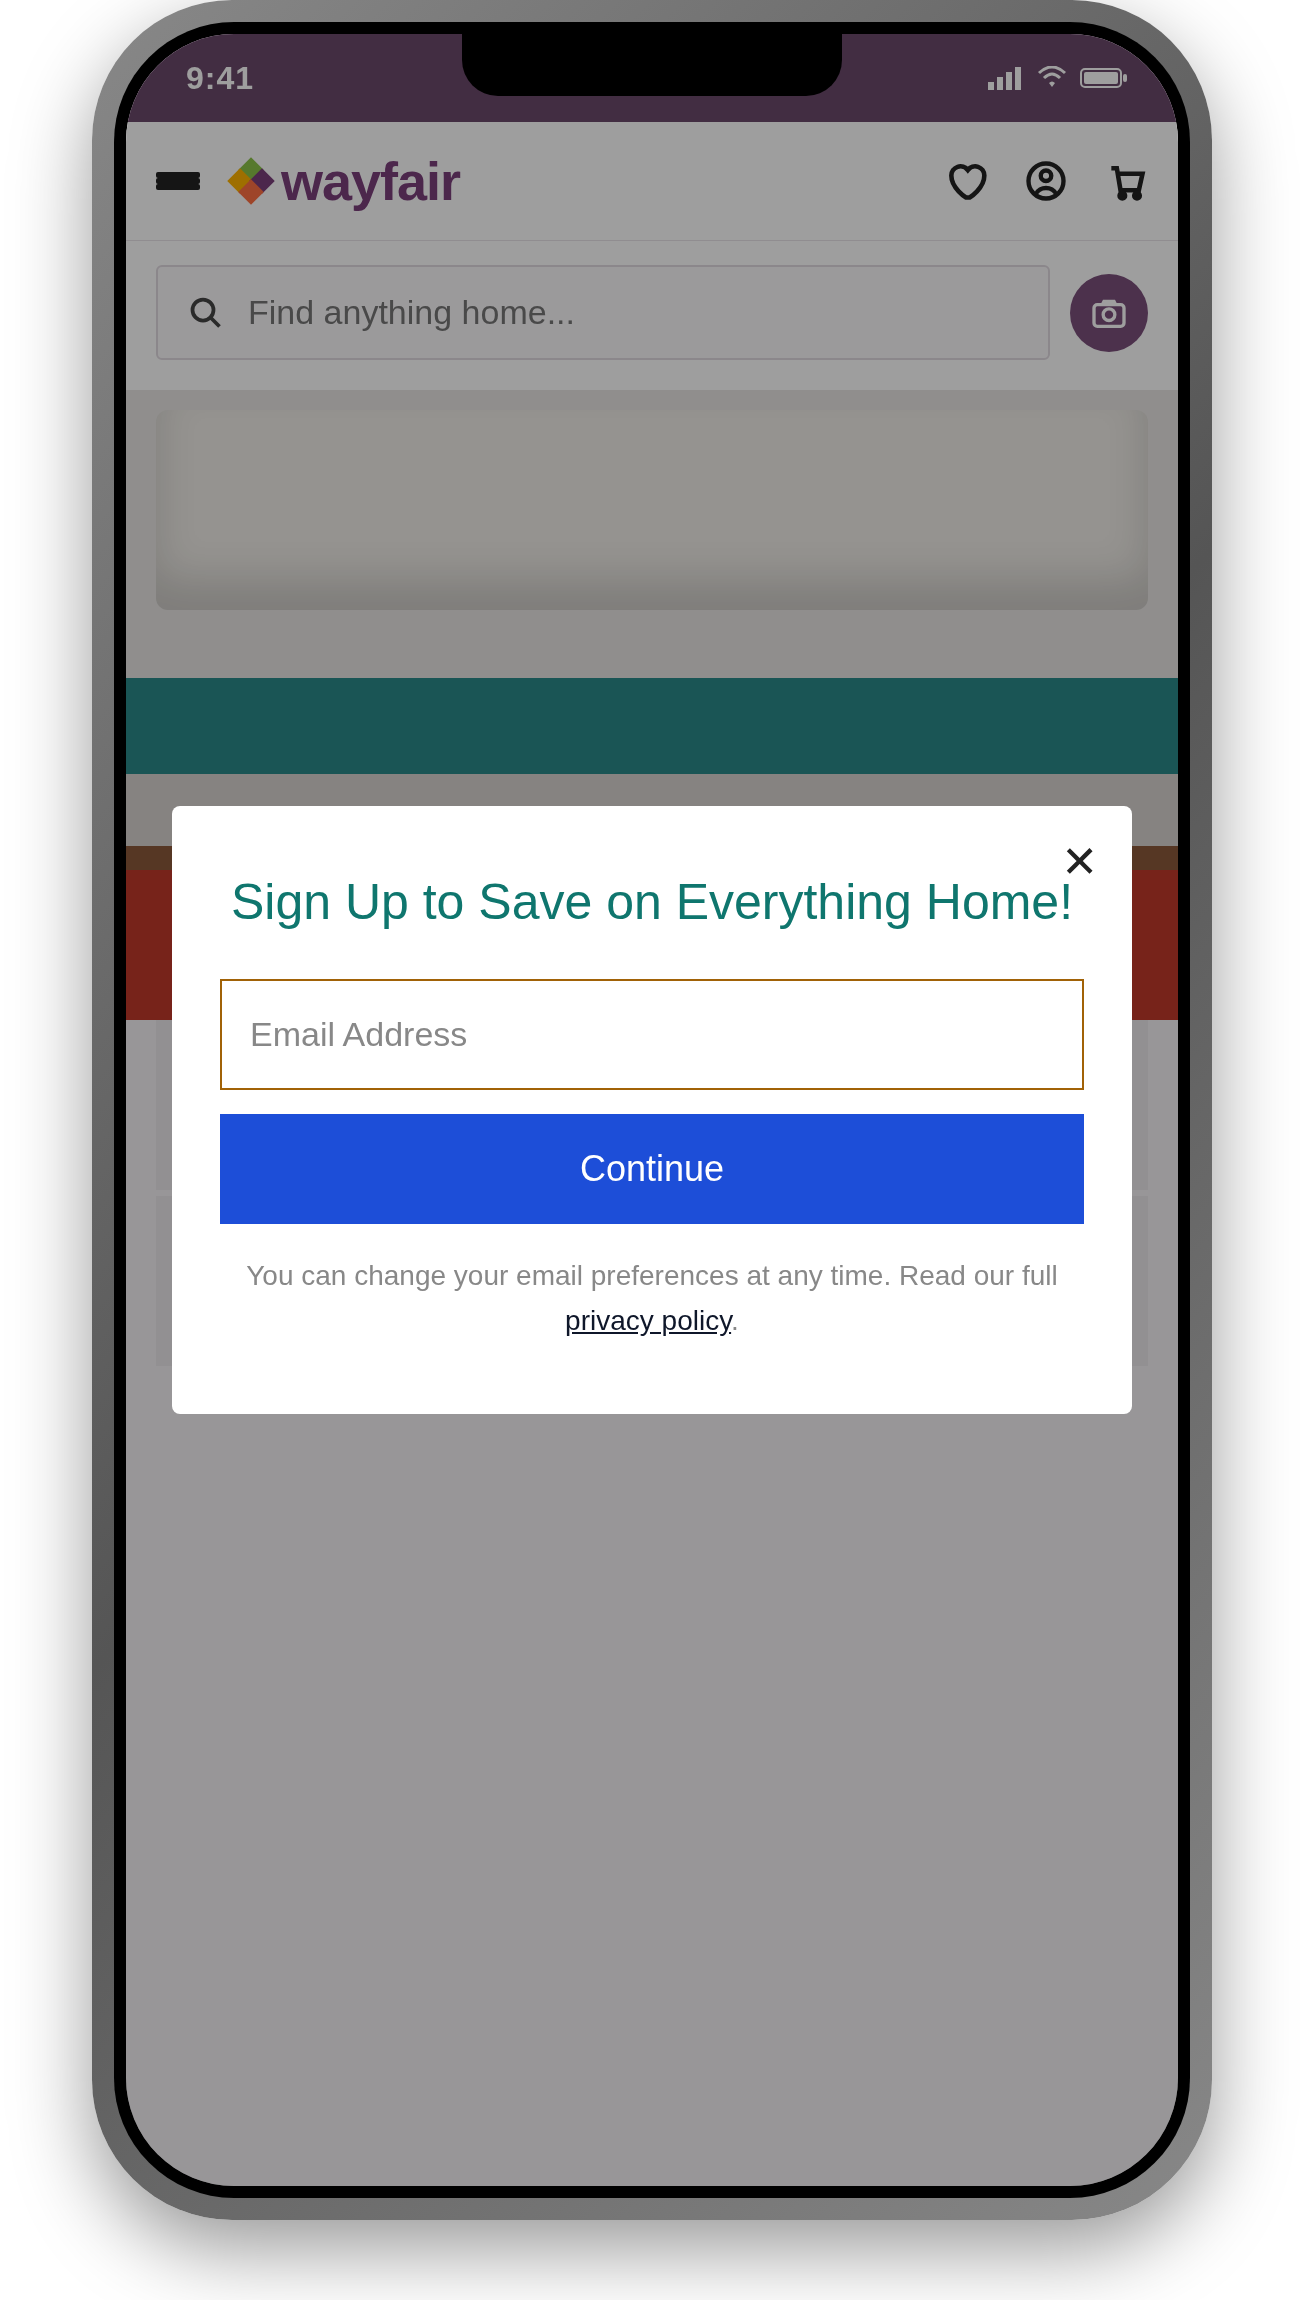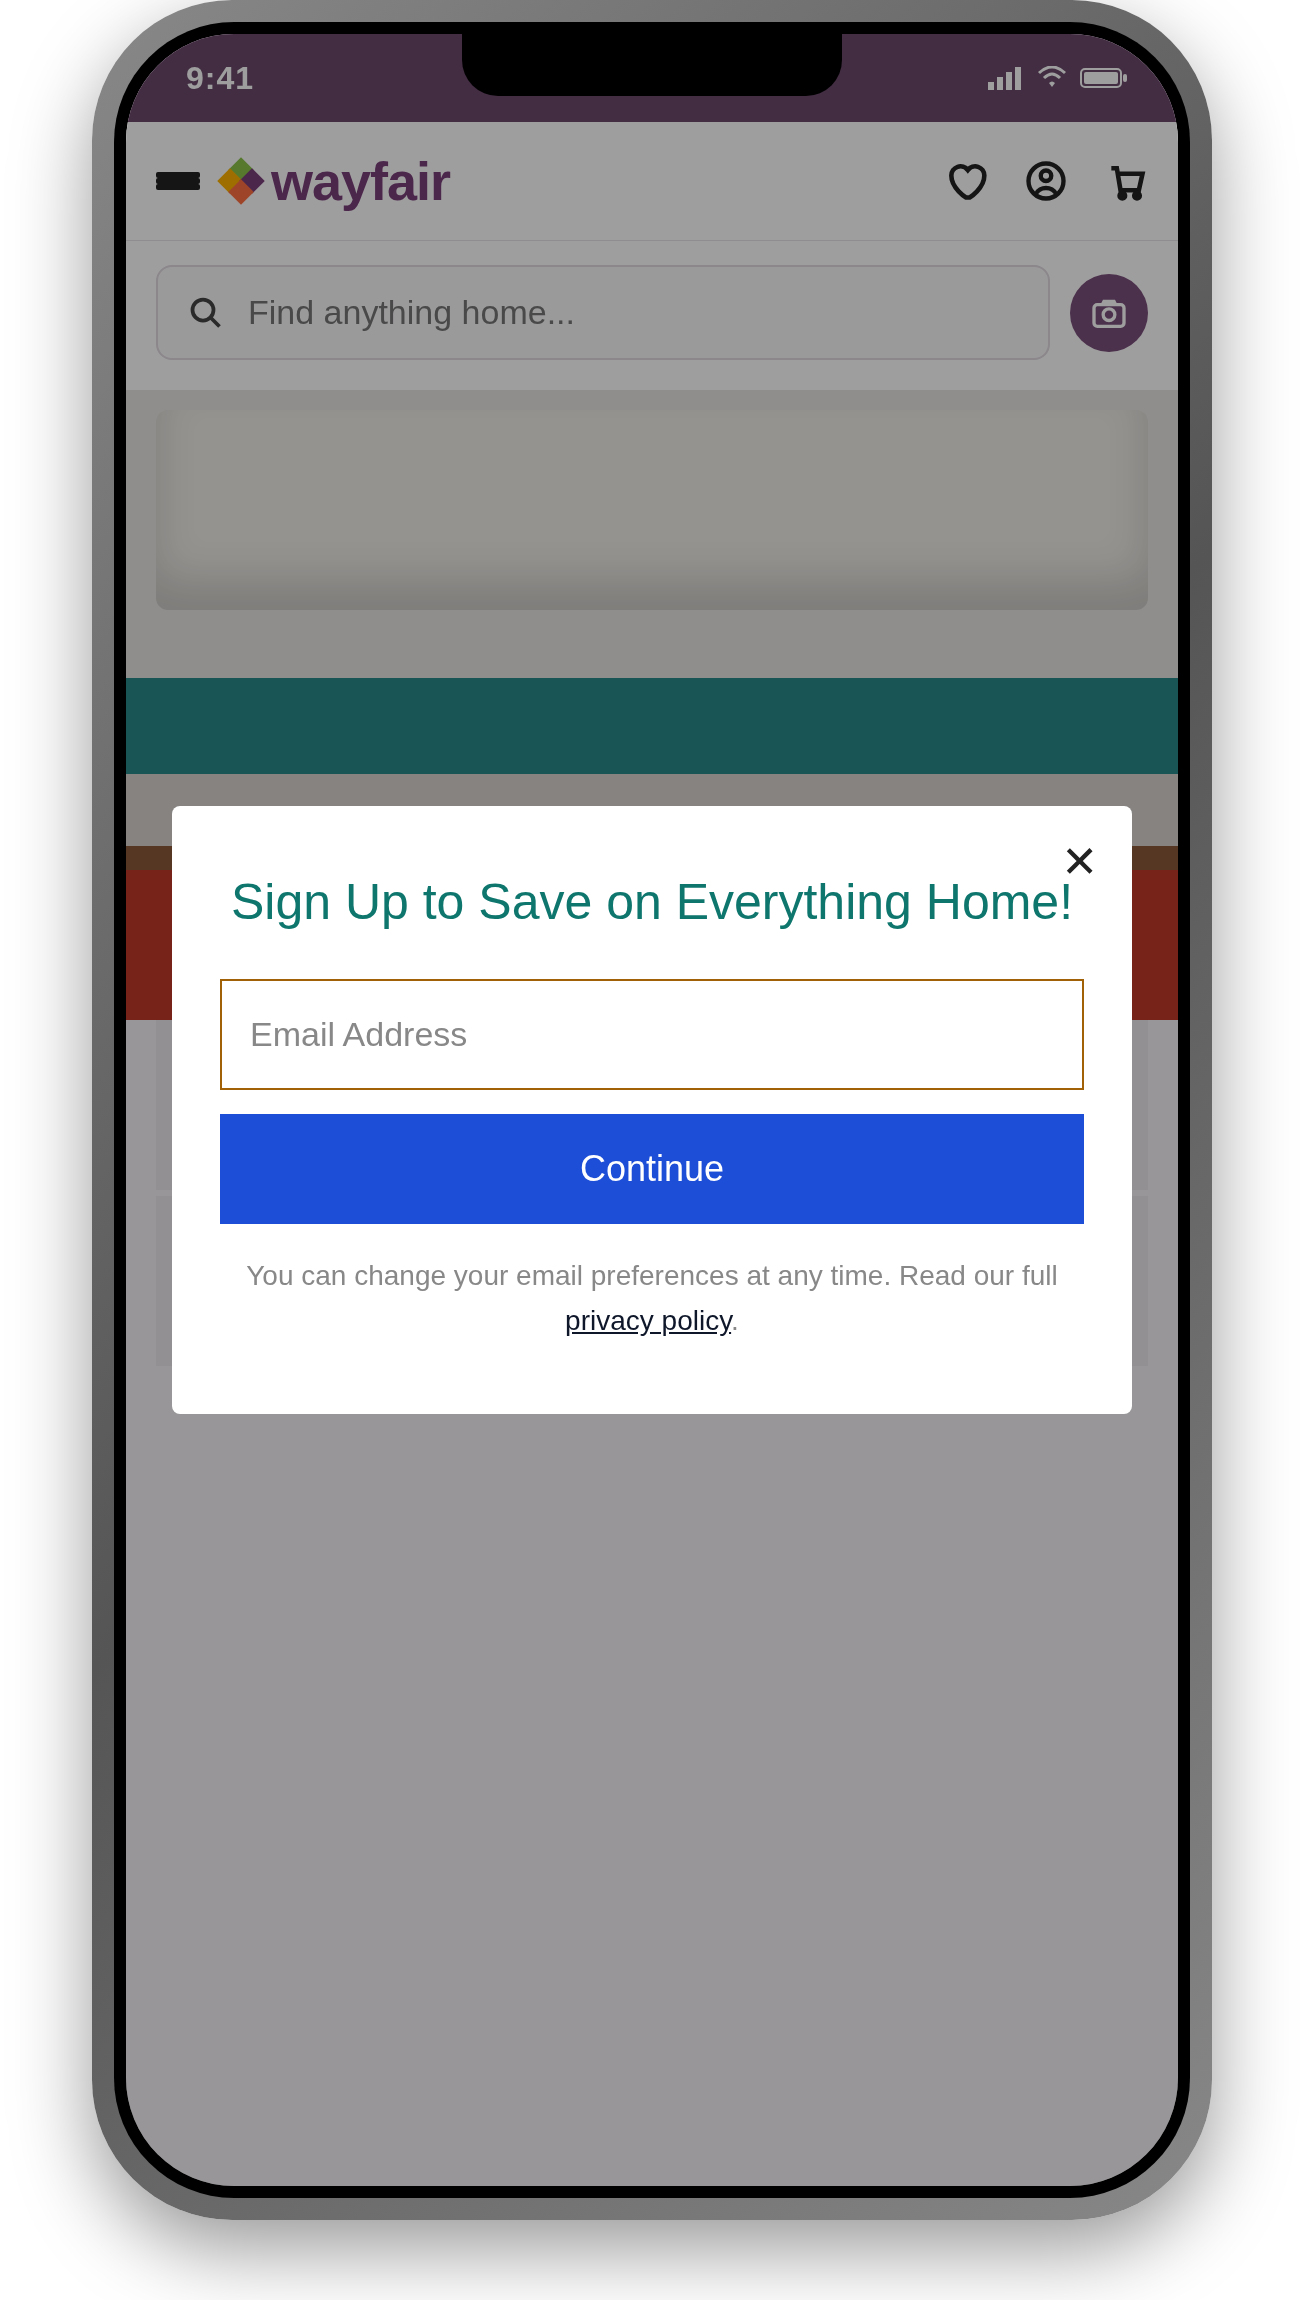--- a/index.html
+++ b/index.html
@@ -74,21 +74,21 @@
   color: #d3c2d3;
   text-align: center;
   padding: 18px 0 24px;
   font-size: 30px;
 }
 .header {
   background: #fff;
   display: flex;
   align-items: center;
   padding: 28px 30px;
-  gap: 21px;
+  gap: 31px;
   border-bottom: 1px solid #e8e4e8;
 }
 .hamburger {
   width: 44px; height: 38px;
   display: flex; flex-direction: column; justify-content: space-between;
 }
 .hamburger span {
   display: block; width: 100%; height: 6px;
   background: #222; border-radius: 2px;
 }
@@ -116,21 +116,21 @@
 .header-icons { display: flex; align-items: center; gap: 36px; }
 .icon-btn { width: 44px; height: 44px; display:flex; align-items:center; justify-content:center; }
 .search-row {
   display: flex; align-items: center; gap: 20px;
   padding: 24px 30px 30px; background: #fff;
 }
 .search-box {
   flex: 1;
   background: #fbf9fb;
   border: 2px solid #e0dae0;
-  border-radius: 16px;
+  border-radius: 6px;
   padding: 26px 30px;
   display: flex; align-items: center; gap: 24px;
 }
 .search-box input {
   border: none; background: transparent; outline: none;
   font-size: 34px; color: #666; flex: 1;
   font-family: inherit;
 }
 .search-box input::placeholder { color: #777; }
 .camera-btn {

